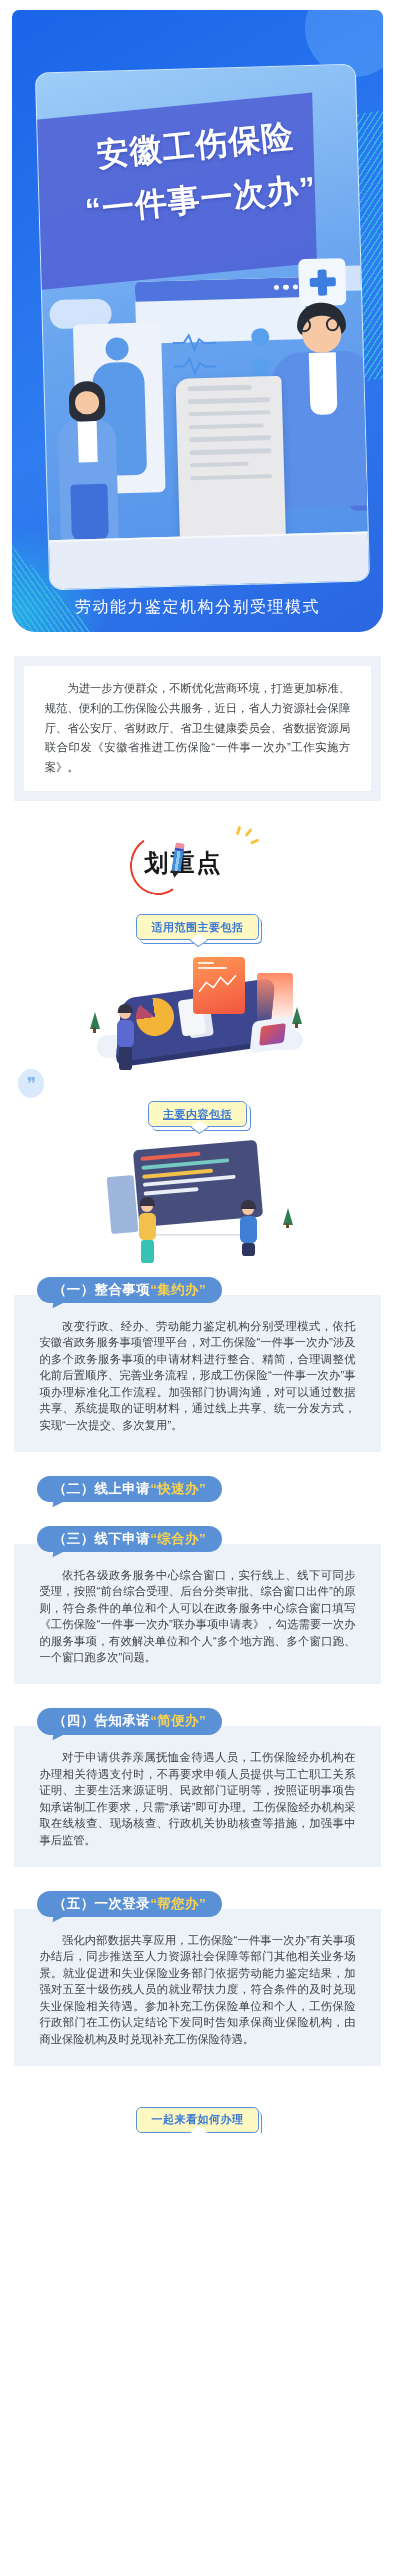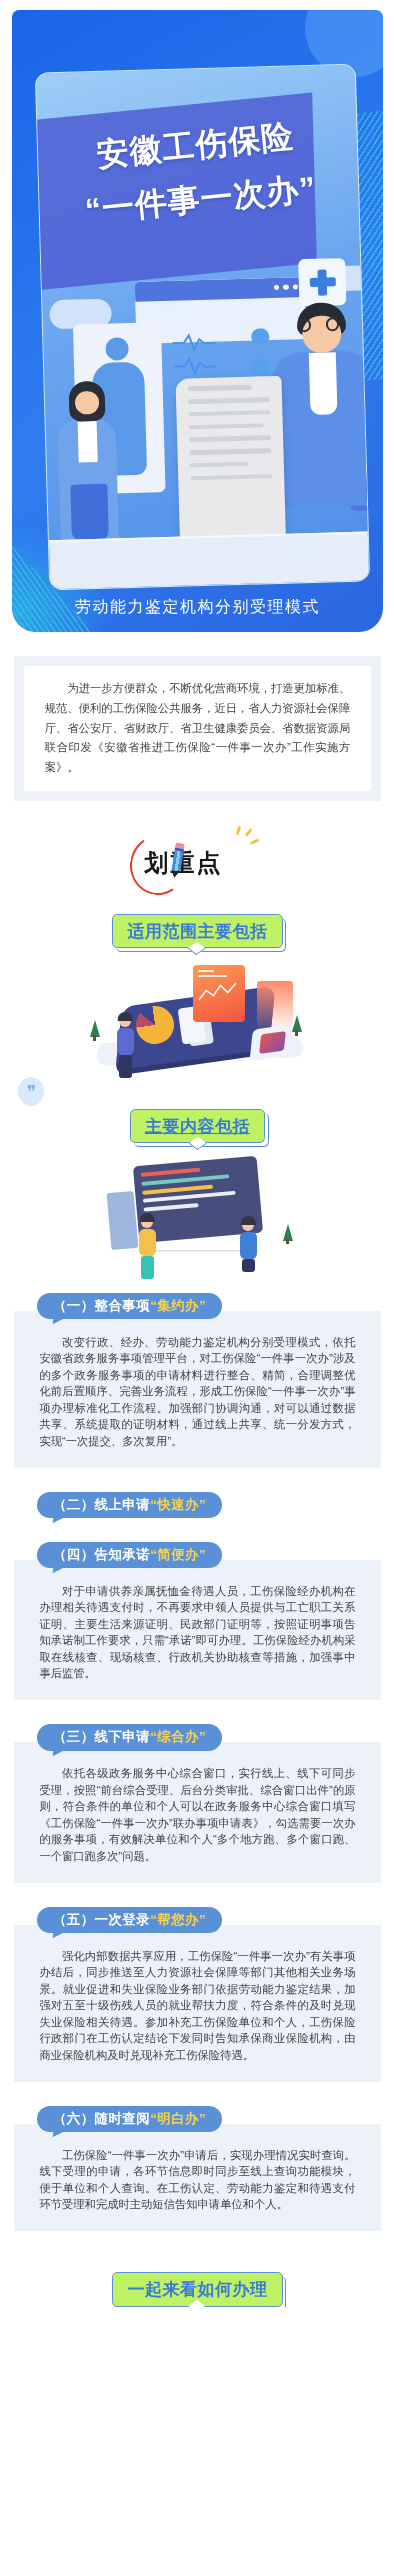--- a/index.html
+++ b/index.html
@@ -95,21 +95,21 @@
   .hl-arc { position:absolute; left:-3.1px; top:1px; width:57px; height:60px; border:2.1px solid transparent; border-left:2.1px solid #e63c28; border-bottom:2.1px solid #e63c28; border-radius:50%; transform:rotate(12deg); }
   .hl-text { position:absolute; left:11.3px; top:13.4px; font-size:24px; font-weight:900; color:#17181a; letter-spacing:2.1px; }
   .hl-pencil { position:absolute; left:40px; top:9.3px; width:8.8px; height:36px; transform:rotate(9deg); z-index:3; }
   .hl-pencil .eraser { height:5.2px; background:#ef8f9c; border-radius:2.1px 2.1px 0 0; }
   .hl-pencil .band { height:2.6px; background:#4452c8; }
   .hl-pencil .shaft { height:20.6px; background:linear-gradient(90deg,#3f8ed9 33%,#8ec9f2 33% 66%,#3f8ed9 66%); }
   .hl-pencil .tip { width:0; height:0; border-left:4.4px solid transparent; border-right:4.4px solid transparent; border-top:7.2px solid #23242a; }
   .spark { position:absolute; width:3.1px; height:9.3px; background:#f6c343; border-radius:1.5px; }
 
   
-  .bubble-btn { position:relative; width:max-content; margin:0 auto; background:#bef264; border:1.5px solid #5b8fd9; border-radius:5.2px; padding:4.6px 14.4px; font-size:17px; font-weight:bold; color:#3a7ad6; letter-spacing:0.5px; }
+  .bubble-btn { position:relative; width:max-content; margin:0 auto; background:#fef9c3; border:1.5px solid #5b8fd9; border-radius:5.2px; padding:4.6px 14.4px; font-size:11px; font-weight:bold; color:#3a7ad6; letter-spacing:0.5px; }
   .bubble-btn::before { content:''; position:absolute; top:3.1px; left:3.1px; right:-4.6px; bottom:-4.6px; border-right:1.5px solid #5b8fd9; border-bottom:1.5px solid #5b8fd9; border-radius:5.2px; }
   .bubble-btn::after { content:''; position:absolute; left:46%; bottom:-6.7px; width:10.3px; height:10.3px; background:#fff; border-right:1.5px solid #5b8fd9; border-bottom:1.5px solid #5b8fd9; transform:rotate(38deg) skewX(-18deg); }
 
   
   .illo { position:relative; margin:17.5px auto 0; }
   .iso { width:222px; height:103px; }
   .iso .slab { position:absolute; left:31px; top:31px; width:155px; height:62px; background:#3d478f; border-radius:12.4px; transform:rotate(-8deg) skewX(-14deg); box-shadow:0 5.2px 0 #2e3770; }
   .iso .pie { position:absolute; left:49px; top:40px; width:38px; height:38px; border-radius:50%; background:conic-gradient(#f4b437 0 75%, #b84a68 75% 88%, #3d478f 88% 100%); transform:rotate(-8deg); }
   .iso .chart { position:absolute; left:106px; top:-1px; width:52px; height:57px; background:linear-gradient(160deg,#ff9a55,#f25540); border-radius:4.1px; padding:5.2px; }
   .iso .chart i { display:block; height:2.1px; background:rgba(255,255,255,.85); border-radius:1px; margin-bottom:3.1px; }
@@ -307,43 +307,37 @@
     <div class="sec-box">
         <p class="para indent">改变行政、经办、劳动能力鉴定机构分别受理模式，依托安徽省政务服务事项管理平台，对工伤保险“一件事一次办”涉及的多个政务服务事项的申请材料进行整合、精简，合理调整优化前后置顺序、完善业务流程，形成工伤保险“一件事一次办”事项办理标准化工作流程。加强部门协调沟通，对可以通过数据共享、系统提取的证明材料，通过线上共享、统一分发方式，实现“一次提交、多次复用”。</p>
       </div>
   </div>
 
   <div class="sec">
     <div class="sec-pill"><span>（二）线上申请</span><span class="tag">“快速办”</span></div>
   </div>
 
   <div class="sec">
+    <div class="sec-pill"><span>（三）线下申请</span><span class="tag">“综合办”</span></div>
+    <div class="sec-box">
+        <p class="para indent">依托各级政务服务中心综合窗口，实行线上、线下可同步受理，按照“前台综合受理、后台分类审批、综合窗口出件”的原则，符合条件的单位和个人可以在政务服务中心综合窗口填写《工伤保险“一件事一次办”联办事项申请表》，勾选需要一次办的服务事项，有效解决单位和个人“多个地方跑、多个窗口跑、一个窗口跑多次”问题。</p>
+      </div>
+  </div>
+
+  <div class="sec">
     <div class="sec-pill"><span>（四）告知承诺</span><span class="tag">“简便办”</span></div>
     <div class="sec-box">
         <p class="para indent">对于申请供养亲属抚恤金待遇人员，工伤保险经办机构在办理相关待遇支付时，不再要求申领人员提供与工亡职工关系证明、主要生活来源证明、民政部门证明等，按照证明事项告知承诺制工作要求，只需“承诺”即可办理。工伤保险经办机构采取在线核查、现场核查、行政机关协助核查等措施，加强事中事后监管。</p>
       </div>
   </div>
 
   <div class="sec">
-    <div class="sec-pill"><span>（三）线下申请</span><span class="tag">“综合办”</span></div>
-    <div class="sec-box">
-        <p class="para indent">依托各级政务服务中心综合窗口，实行线上、线下可同步受理，按照“前台综合受理、后台分类审批、综合窗口出件”的原则，符合条件的单位和个人可以在政务服务中心综合窗口填写《工伤保险“一件事一次办”联办事项申请表》，勾选需要一次办的服务事项，有效解决单位和个人“多个地方跑、多个窗口跑、一个窗口跑多次”问题。</p>
-      </div>
-  </div>
-
-  <div class="sec">
     <div class="sec-pill"><span>（五）一次登录</span><span class="tag">“帮您办”</span></div>
     <div class="sec-box">
         <p class="para indent">强化内部数据共享应用，工伤保险“一件事一次办”有关事项办结后，同步推送至人力资源社会保障等部门其他相关业务场景。就业促进和失业保险业务部门依据劳动能力鉴定结果，加强对五至十级伤残人员的就业帮扶力度，符合条件的及时兑现失业保险相关待遇。参加补充工伤保险单位和个人，工伤保险行政部门在工伤认定结论下发同时告知承保商业保险机构，由商业保险机构及时兑现补充工伤保险待遇。</p>
       </div>
   </div>
 
-  <div class="sec">
-    <div class="sec-pill"><span>（六）随时查阅</span><span class="tag">“明白办”</span></div>
-    <div class="sec-box">
-        <p class="para indent">工伤保险“一件事一次办”申请后，实现办理情况实时查询。线下受理的申请，各环节信息即时同步至线上查询功能模块，便于单位和个人查询。在工伤认定、劳动能力鉴定和待遇支付环节受理和完成时主动短信告知申请单位和个人。</p>
-      </div>
-  </div>
 
   <div class="bubble-btn" style="margin-top:41px;">一起来看如何办理</div>
 
 </div>
 
 
 </body></html>

